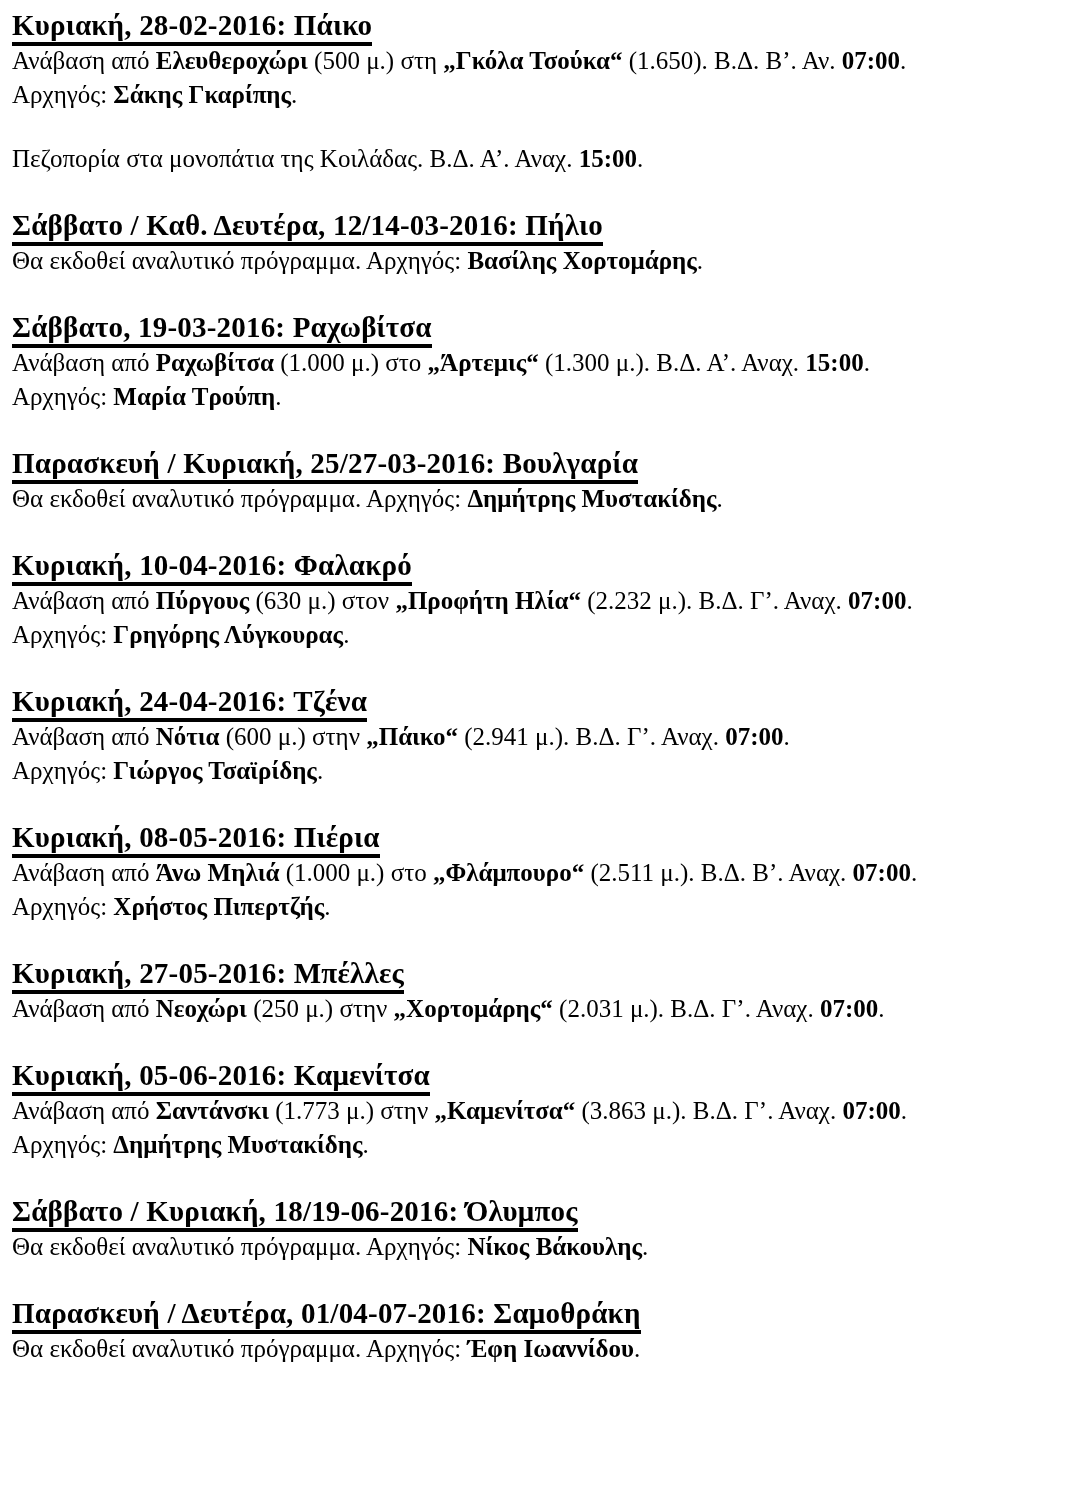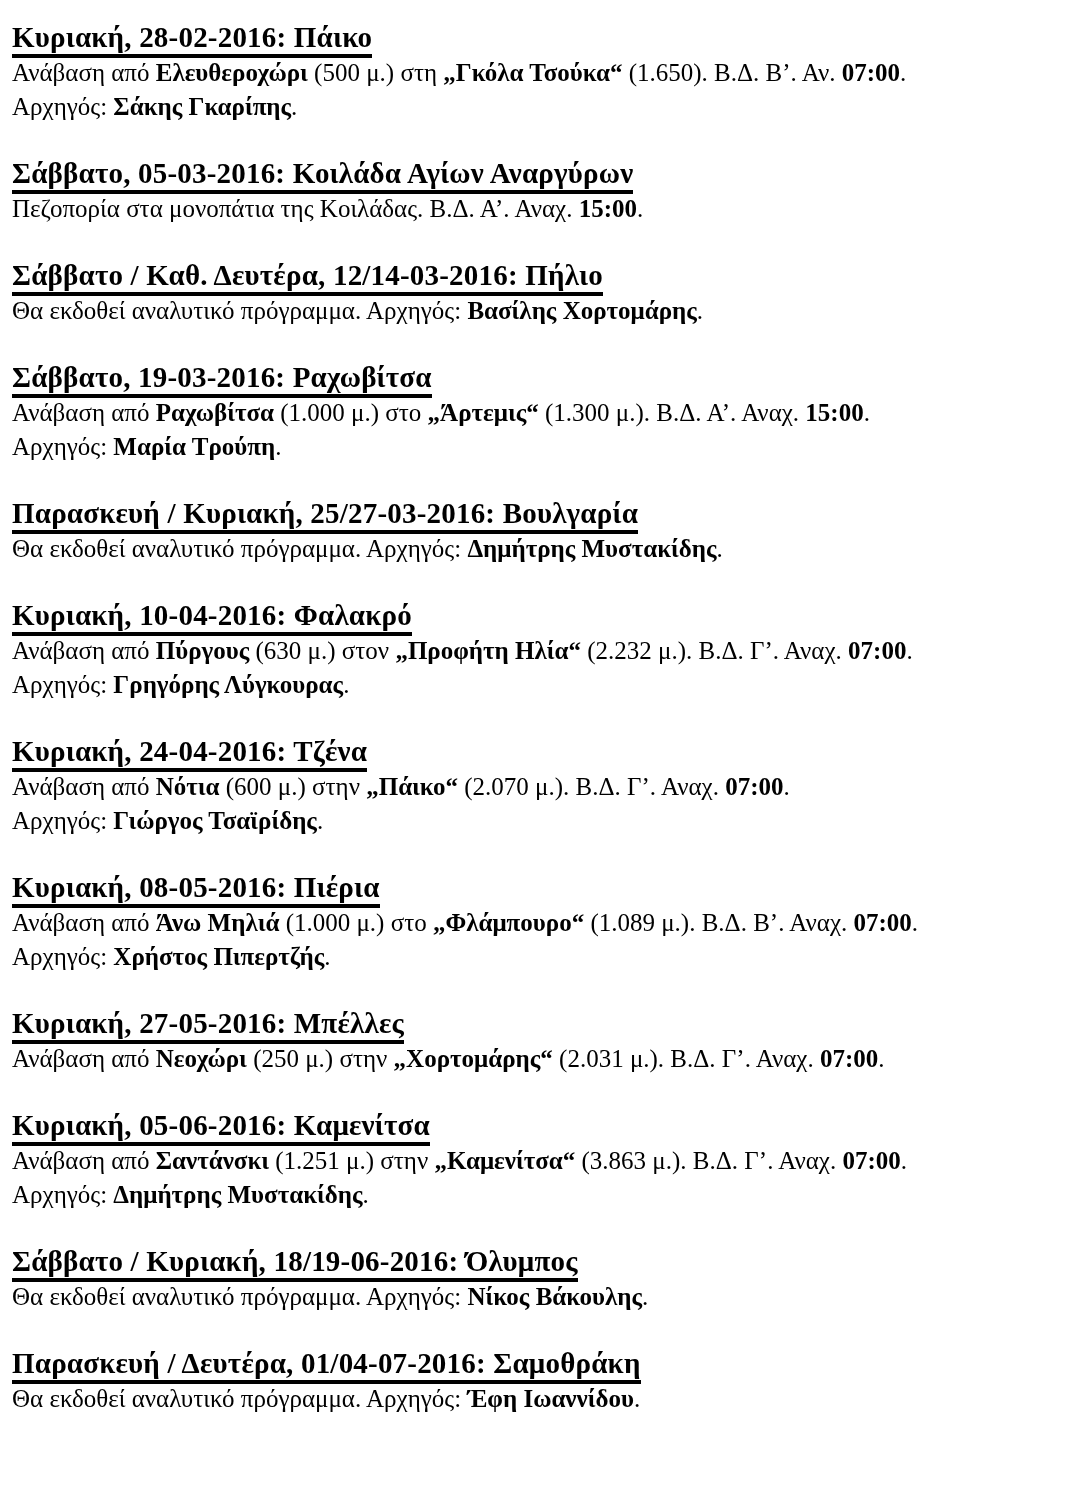--- a/index.html
+++ b/index.html
@@ -6,21 +6,21 @@
     margin: 0;
     padding: 0;
     background: #ffffff;
     color: #000000;
   }
   body {
     width: 1071px;
     font-family: "Liberation Serif", "DejaVu Serif", serif;
   }
   .page {
-    padding: 18px 14px 0 12px;
+    padding: 6px 14px 0 12px;
     box-sizing: border-box;
   }
   .section {
     margin: 0 0 30px 0;
   }
   .heading {
     margin: 0;
     font-size: 29px;
     font-weight: bold;
     line-height: 38px;
@@ -43,21 +43,20 @@
 <body>
 
 <div class="page">
   <div id="sections">
       <div class="section">
         <h2 class="heading"><span class="heading-text">Κυριακή, 28-02-2016: Πάικο</span></h2>
         <p class="line"><span>Ανάβαση από </span><span class="b">Ελευθεροχώρι</span><span> (500 μ.) στη </span><span class="b">„Γκόλα Τσούκα“</span><span> (1.650). Β.Δ. Β’. Αν. </span><span class="b">07:00</span><span>.</span></p>
         <p class="line"><span>Αρχηγός: </span><span class="b">Σάκης Γκαρίπης</span><span>.</span></p>
       </div>
       <div class="section">
-        <h2 class="heading"><span class="heading-text">Σάββατο, 05-03-2016: Κοιλάδα Αγίων Αναργύρων</span></h2>
         <p class="line"><span>Πεζοπορία στα μονοπάτια της Κοιλάδας. Β.Δ. Α’. Αναχ. </span><span class="b">15:00</span><span>.</span></p>
       </div>
       <div class="section">
         <h2 class="heading"><span class="heading-text">Σάββατο / Καθ. Δευτέρα, 12/14-03-2016: Πήλιο</span></h2>
         <p class="line"><span>Θα εκδοθεί αναλυτικό πρόγραμμα. Αρχηγός: </span><span class="b">Βασίλης Χορτομάρης</span><span>.</span></p>
       </div>
       <div class="section">
         <h2 class="heading"><span class="heading-text">Σάββατο, 19-03-2016: Ραχωβίτσα</span></h2>
         <p class="line"><span>Ανάβαση από </span><span class="b">Ραχωβίτσα</span><span> (1.000 μ.) στο </span><span class="b">„Άρτεμις“</span><span> (1.300 μ.). Β.Δ. Α’. Αναχ. </span><span class="b">15:00</span><span>.</span></p>
         <p class="line"><span>Αρχηγός: </span><span class="b">Μαρία Τρούπη</span><span>.</span></p>
@@ -66,35 +65,35 @@
         <h2 class="heading"><span class="heading-text">Παρασκευή / Κυριακή, 25/27-03-2016: Βουλγαρία</span></h2>
         <p class="line"><span>Θα εκδοθεί αναλυτικό πρόγραμμα. Αρχηγός: </span><span class="b">Δημήτρης Μυστακίδης</span><span>.</span></p>
       </div>
       <div class="section">
         <h2 class="heading"><span class="heading-text">Κυριακή, 10-04-2016: Φαλακρό</span></h2>
         <p class="line"><span>Ανάβαση από </span><span class="b">Πύργους</span><span> (630 μ.) στον </span><span class="b">„Προφήτη Ηλία“</span><span> (2.232 μ.). Β.Δ. Γ’. Αναχ. </span><span class="b">07:00</span><span>.</span></p>
         <p class="line"><span>Αρχηγός: </span><span class="b">Γρηγόρης Λύγκουρας</span><span>.</span></p>
       </div>
       <div class="section">
         <h2 class="heading"><span class="heading-text">Κυριακή, 24-04-2016: Τζένα</span></h2>
-        <p class="line"><span>Ανάβαση από </span><span class="b">Νότια</span><span> (600 μ.) στην </span><span class="b">„Πάικο“</span><span> (2.070 μ.). Β.Δ. Γ’. Αναχ. </span><span class="b">07:00</span><span>.</span></p>
+        <p class="line"><span>Ανάβαση από </span><span class="b">Νότια</span><span> (600 μ.) στην </span><span class="b">„Πάικο“</span><span> (2.941 μ.). Β.Δ. Γ’. Αναχ. </span><span class="b">07:00</span><span>.</span></p>
         <p class="line"><span>Αρχηγός: </span><span class="b">Γιώργος Τσαϊρίδης</span><span>.</span></p>
       </div>
       <div class="section">
         <h2 class="heading"><span class="heading-text">Κυριακή, 08-05-2016: Πιέρια</span></h2>
-        <p class="line"><span>Ανάβαση από </span><span class="b">Άνω Μηλιά</span><span> (1.000 μ.) στο </span><span class="b">„Φλάμπουρο“</span><span> (1.089 μ.). Β.Δ. Β’. Αναχ. </span><span class="b">07:00</span><span>.</span></p>
+        <p class="line"><span>Ανάβαση από </span><span class="b">Άνω Μηλιά</span><span> (1.000 μ.) στο </span><span class="b">„Φλάμπουρο“</span><span> (2.511 μ.). Β.Δ. Β’. Αναχ. </span><span class="b">07:00</span><span>.</span></p>
         <p class="line"><span>Αρχηγός: </span><span class="b">Χρήστος Πιπερτζής</span><span>.</span></p>
       </div>
       <div class="section">
         <h2 class="heading"><span class="heading-text">Κυριακή, 27-05-2016: Μπέλλες</span></h2>
         <p class="line"><span>Ανάβαση από </span><span class="b">Νεοχώρι</span><span> (250 μ.) στην </span><span class="b">„Χορτομάρης“</span><span> (2.031 μ.). Β.Δ. Γ’. Αναχ. </span><span class="b">07:00</span><span>.</span></p>
       </div>
       <div class="section">
         <h2 class="heading"><span class="heading-text">Κυριακή, 05-06-2016: Καμενίτσα</span></h2>
-        <p class="line"><span>Ανάβαση από </span><span class="b">Σαντάνσκι</span><span> (1.251 μ.) στην </span><span class="b">„Καμενίτσα“</span><span> (3.863 μ.). Β.Δ. Γ’. Αναχ. </span><span class="b">07:00</span><span>.</span></p>
+        <p class="line"><span>Ανάβαση από </span><span class="b">Σαντάνσκι</span><span> (1.773 μ.) στην </span><span class="b">„Καμενίτσα“</span><span> (3.863 μ.). Β.Δ. Γ’. Αναχ. </span><span class="b">07:00</span><span>.</span></p>
         <p class="line"><span>Αρχηγός: </span><span class="b">Δημήτρης Μυστακίδης</span><span>.</span></p>
       </div>
       <div class="section">
         <h2 class="heading"><span class="heading-text">Σάββατο / Κυριακή, 18/19-06-2016: Όλυμπος</span></h2>
         <p class="line"><span>Θα εκδοθεί αναλυτικό πρόγραμμα. Αρχηγός: </span><span class="b">Νίκος Βάκουλης</span><span>.</span></p>
       </div>
       <div class="section">
         <h2 class="heading"><span class="heading-text">Παρασκευή / Δευτέρα, 01/04-07-2016: Σαμοθράκη</span></h2>
         <p class="line"><span>Θα εκδοθεί αναλυτικό πρόγραμμα. Αρχηγός: </span><span class="b">Έφη Ιωαννίδου</span><span>.</span></p>
       </div>

